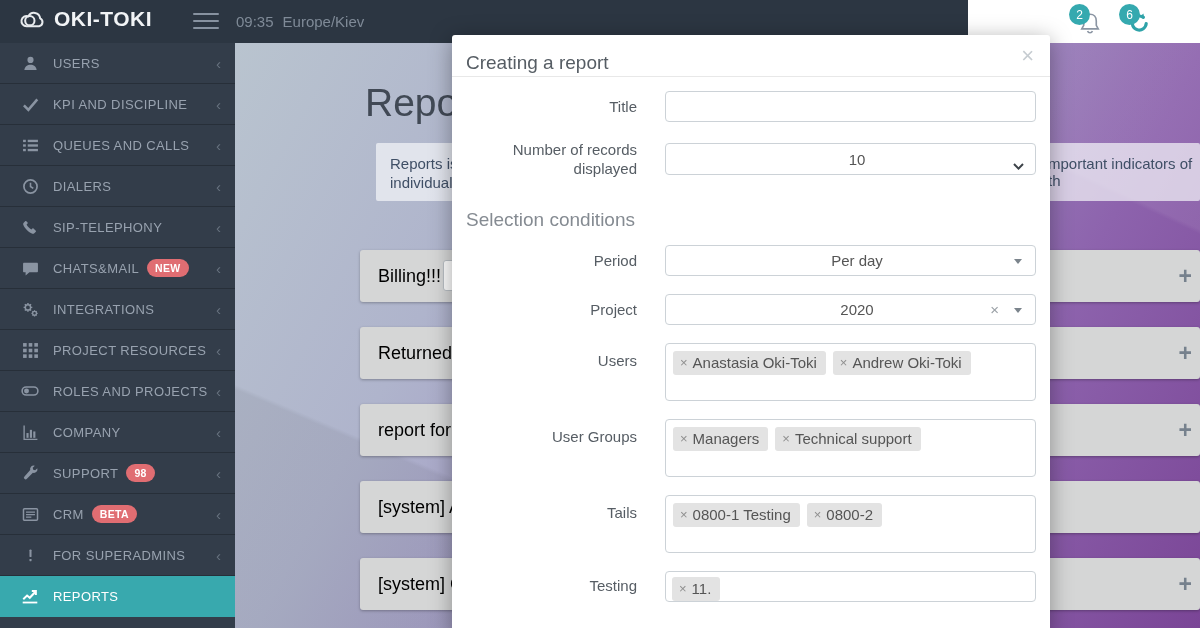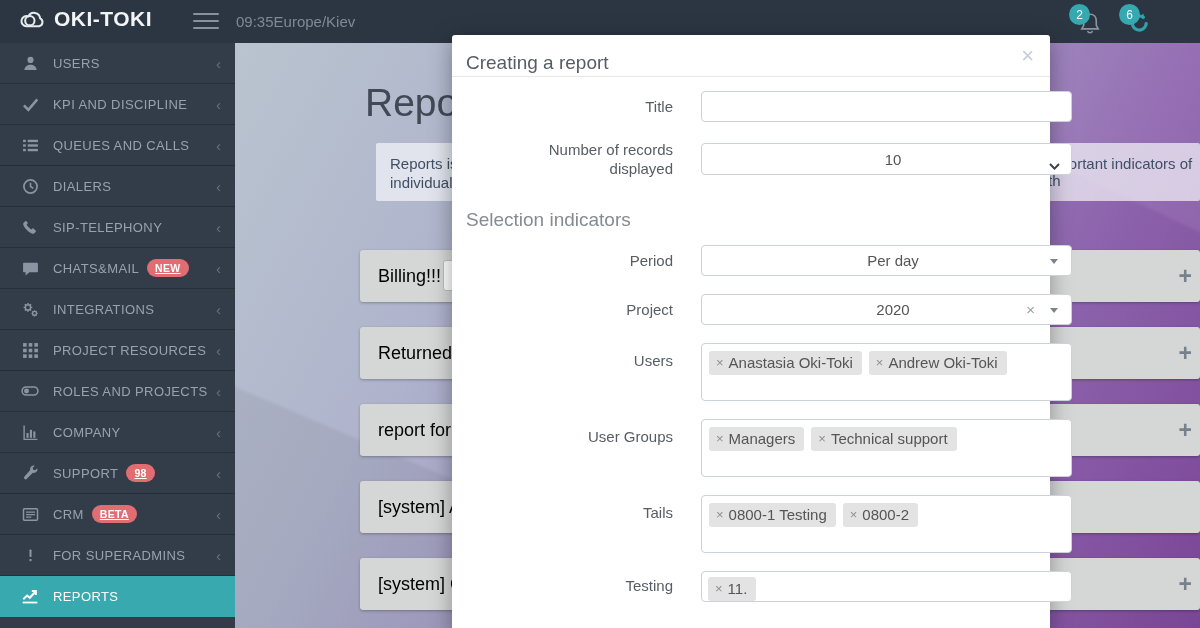--- a/index.html
+++ b/index.html
@@ -1,37 +1,37 @@
 <!DOCTYPE html>
 <html><head>
 <meta charset="utf-8">
 <style>
   * { margin:0; padding:0; box-sizing:border-box; }
   html,body { width:1200px; height:628px; overflow:hidden; font-family:"Liberation Sans","DejaVu Sans",sans-serif; background:#fff; }
 
   
-  .topbar { position:absolute; left:0; top:0; width:1200px; height:43px; background:#2c3642; z-index:5; }
+  .topbar { position:absolute; left:0; top:0; width:968px; height:43px; background:#2c3642; z-index:5; }
   .brand { position:absolute; left:18px; top:7px; display:flex; align-items:center; gap:9px; color:#f2f4f6; cursor:pointer; }
   .brand-icon { color:#e8ebee; display:flex; }
   .brand-text { font-size:21px; font-weight:bold; letter-spacing:.5px; }
   .hamburger { position:absolute; left:193px; top:13px; width:26px; cursor:pointer; }
   .hamburger span { display:block; height:2px; background:#8792a0; margin-bottom:5px; border-radius:1px; }
   .clock { position:absolute; left:236px; top:13px; font-size:15px; color:#7f8a97; }
-  .clock .tz { }
+  .clock .tz { margin-left:9px; }
   .top-ico { position:absolute; top:11px; cursor:pointer; }
   .top-ico .badge { position:absolute; left:-8px; top:-7px; width:21px; height:21px; border-radius:50%; background:#35a9af; color:#fff; font-size:12px; display:flex; align-items:center; justify-content:center; }
   #bell-wrap { left:1077px; color:#8b95a3; }
   #hist-wrap { left:1127px; color:#2fa3a9; }
 
   
   .sidebar { position:absolute; left:0; top:43px; width:235px; height:585px; background:#333d4a; z-index:4; }
   .s-item { height:41px; display:flex; align-items:center; padding:0 14px 0 20px; border-bottom:1px solid rgba(0,0,0,.22); color:#98a2af; cursor:pointer; }
   .s-icon { width:20px; display:flex; justify-content:center; color:#8a94a2; }
   .s-label { margin-left:13px; font-size:13px; letter-spacing:.4px; white-space:nowrap; }
-  .s-badge { margin-left:8px; background:#e06d72; color:#fff; font-size:10.5px; font-weight:bold; padding:3px 8px; border-radius:10px; letter-spacing:.3px;text-decoration:underline; }
+  .s-badge { margin-left:8px; background:#e06d72; color:#fff; font-size:10.5px; font-weight:bold; padding:3px 8px; border-radius:10px; letter-spacing:.3px; }
   .s-chev { margin-left:auto; color:#67727f; font-size:15px; }
   .s-item.active { background:#38a9ae; color:#fff; border-bottom-color:#38a9ae; }
   .s-item.active .s-icon { color:#fff; }
 
   
   .content { position:absolute; left:235px; top:43px; width:965px; height:585px; z-index:1;
     background:
       linear-gradient(205deg, rgba(255,255,255,.07) 0 18%, rgba(255,255,255,0) 18.5%),
       linear-gradient(23deg, rgba(0,0,0,.06) 0 24%, rgba(0,0,0,0) 24.5%),
       linear-gradient(118deg,#b9c4cf 0%,#afb4cc 26%,#9f92c2 52%,#8d63ad 76%,#7a4596 100%);
@@ -44,21 +44,21 @@
   .card-title { position:absolute; left:18px; top:50%; transform:translateY(-50%); font-size:18px; color:#000000; white-space:nowrap; }
   .card-plus { position:absolute; right:8px; top:50%; transform:translateY(-50%); font-size:23px; font-weight:bold; color:#76818d; }
   .card-minibox { position:absolute; left:83px; top:10px; width:46px; height:31px; background:#fdfdfd; border:1px solid #b9bfc4; border-radius:3px; }
 
   
   .modal { position:absolute; left:452px; top:35px; width:598px; height:600px; background:#fff; border-radius:3px; box-shadow:0 4px 22px rgba(0,0,0,.35); z-index:10; }
   .m-head { height:42px; border-bottom:1px solid #e8e8e8; position:relative; }
   .m-title { position:absolute; left:14px; top:17px; font-size:19px; font-weight:400; color:#565d64; }
   .m-close { position:absolute; right:16px; top:10px; font-size:22px; color:#c6ccd1; cursor:pointer; line-height:1; }
   .m-body { padding-top:14px; }
-  .mrow { display:flex; align-items:center; margin-bottom:18px;padding-left:36px; }
+  .mrow { display:flex; align-items:center; margin-bottom:18px; }
   .mrow.tall { align-items:flex-start; }
   .mrow.tall .m-label { margin-top:8px; }
   .m-label { flex:0 0 185px; text-align:right; font-size:15px; color:#565d64; line-height:19px; }
   .m-ctl { margin-left:28px; width:371px; position:relative; }
   .m-input { width:371px; height:31px; border:1px solid #ccd2d7; border-radius:4px; padding:0 12px; font-size:15px; color:#555; font-family:inherit; outline:none; }
   .m-select { width:371px; height:32px; border:1px solid #ccd2d7; border-radius:4px; position:relative; font-size:15px; color:#555; display:flex; align-items:center; padding-left:13px; cursor:pointer; background:#fff;justify-content:center; }
   .sel-chev { position:absolute; right:11px; top:12px; }
   .dd { height:31px; }
   .dd-arrow { position:absolute; right:13px; top:13px; width:0; height:0; border-left:4.5px solid transparent; border-right:4.5px solid transparent; border-top:5.5px solid #7b848c; }
   .dd-x { position:absolute; right:36px; top:6px; font-size:15px; color:#9aa0a6; cursor:pointer; }
@@ -327,21 +327,21 @@
           <span>10</span>
           <span class="sel-chev">
             <svg width="11" height="7" viewBox="0 0 11 7">
                 <polyline points="1,1 5.5,5.6 10,1" fill="none" stroke="#3c4248" stroke-width="2"></polyline>
               </svg>
           </span>
         </div>
       </div>
     </div>
 
-    <div class="m-section">Selection indicators</div>
+    <div class="m-section">Selection conditions</div>
 
     <div class="mrow">
       <div class="m-label">Period</div>
       <div class="m-ctl">
         <div class="m-select dd">
           <span>Per day</span>
           <span class="dd-arrow"></span>
         </div>
       </div>
     </div>

